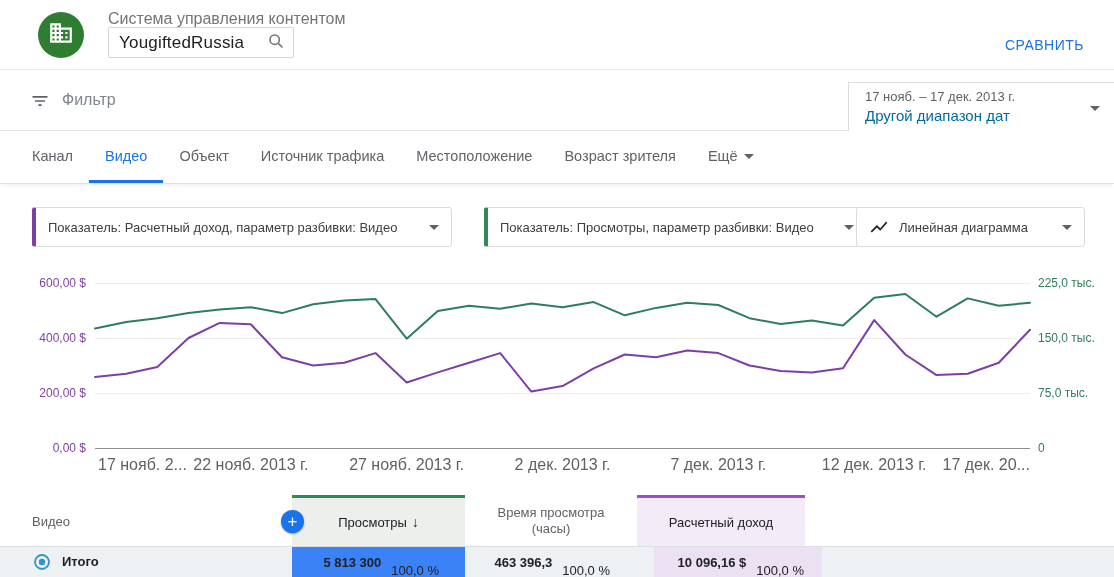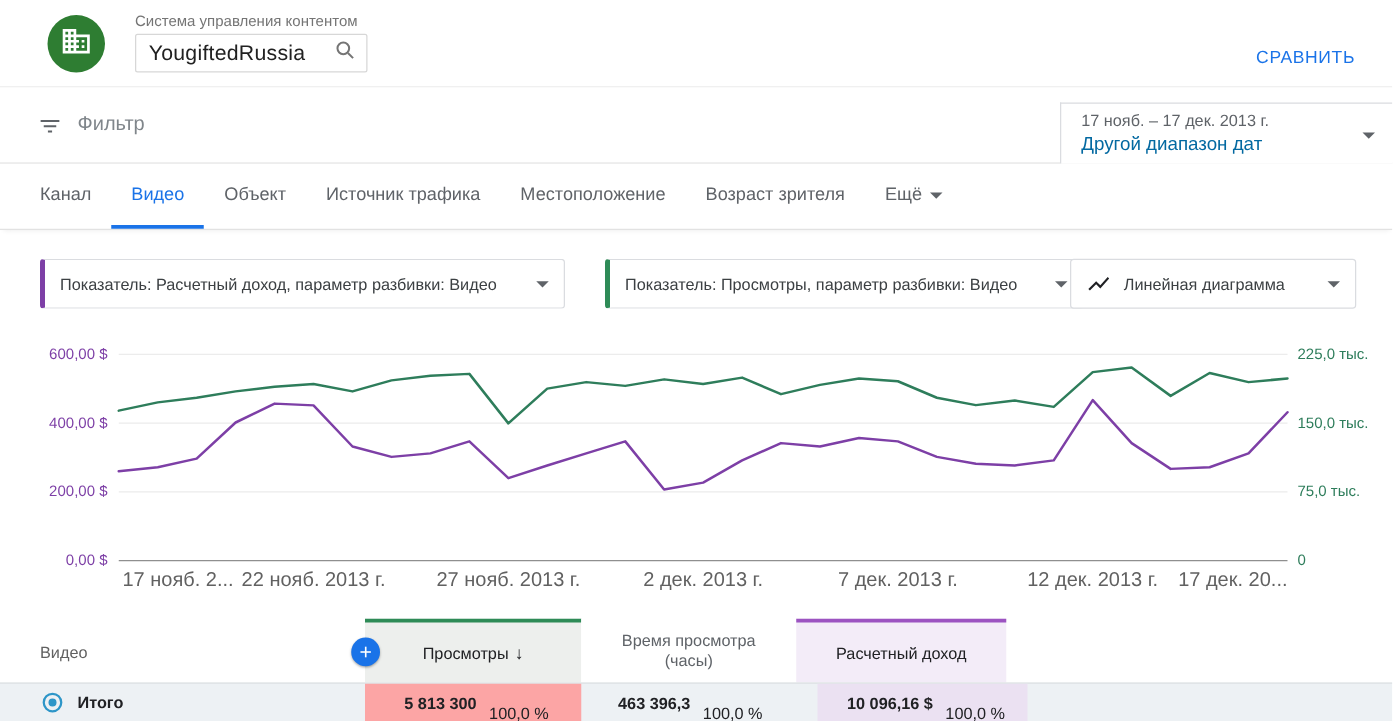--- a/index.html
+++ b/index.html
@@ -3,21 +3,21 @@
 <meta charset="utf-8">
 <title>CMS Analytics</title>
 <style>
   * { margin:0; padding:0; box-sizing:border-box; }
   body { font-family:"Liberation Sans", sans-serif; background:#fff; }
   .page { position:relative; width:1114px; height:577px; background:#fff; overflow:hidden; }
 
   
   .header { position:absolute; top:0; left:0; right:0; height:70px; background:#fff; border-bottom:1px solid #ececec; }
   .logo { position:absolute; left:38px; top:12px; width:46px; height:46px; border-radius:50%; background:#2e7d32; display:flex; align-items:center; justify-content:center; }
-  .app-subtitle { position:absolute; left:108px; top:10px; font-size:12px; color:#757575; }
+  .app-subtitle { position:absolute; left:108px; top:10px; font-size:16px; color:#757575; }
   .account-box { position:absolute; left:108px; top:27px; width:186px; height:31px; border:1px solid #d7d7d7; border-radius:2px; display:flex; align-items:center; padding:0 8px 0 10px; cursor:pointer; background:#fff; }
   .account-name { flex:1; font-size:17px; font-weight:500; color:#212121; letter-spacing:0.2px; white-space:nowrap; overflow:hidden; }
   .compare { position:absolute; right:30px; top:37px; font-size:14px; font-weight:500; color:#1a73e8; letter-spacing:0.5px; cursor:pointer; }
 
   
   .filter-bar { position:absolute; top:70px; left:0; right:0; height:61px; border-bottom:1px solid #e0e0e0; background:#fff; }
   .funnel { position:absolute; left:30px; top:21px; }
   .filter-input { position:absolute; left:62px; top:0; height:60px; width:560px; border:none; outline:none; font-size:16px; color:#3c4043; background:transparent; font-family:"Liberation Sans", sans-serif; }
   .filter-input::placeholder { color:#80868b; }
   .date-box { position:absolute; left:848px; right:0; top:12px; height:49px; border-top:1px solid #dadce0; border-left:1px solid #dadce0; padding:6px 40px 0 16px; cursor:pointer; background:#fff; }
@@ -57,21 +57,21 @@
   .col-views { left:292px; width:173px; background:#edefed; border-top:3px solid #2e8b57; gap:5px; font-weight:500; color:#202124; }
   .col-watch { left:465px; width:172px; background:#fff; flex-direction:column; line-height:16px; color:#5f6368; }
   .col-revenue { left:637px; width:168px; background:#f3ecf8; border-top:3px solid #9c53c1; font-weight:500; color:#202124; }
   .sort-arrow { font-size:14px; font-weight:700; color:#202124; }
   .add-btn { position:absolute; left:281px; top:510px; width:23px; height:23px; border-radius:50%; background:#1a73e8; color:#fff; display:flex; align-items:center; justify-content:center; font-size:17px; line-height:1; cursor:pointer; z-index:5; box-shadow:0 1px 2px rgba(0,0,0,0.35); }
 
   .total-row { position:absolute; top:546px; left:0; right:0; height:31px; background:#edf1f4; border-top:1px solid #dcdfe2; }
   .radio { position:absolute; left:33px; top:6px; }
   .total-label { position:absolute; left:62px; top:0; line-height:30px; font-size:13px; font-weight:700; color:#202124; }
   .cell { position:absolute; top:0; height:30px; display:flex; align-items:center; justify-content:flex-end; gap:10px; font-size:13px; color:#202124; }
-  .cell-views { left:292px; width:173px; background:#fca5a5; padding-right:26px;text-align:right; }
+  .cell-views { left:292px; width:173px; background:#3b82f6; padding-right:26px;text-align:right; }
   .cell-watch { left:465px; width:172px; padding-right:27px; }
   .cell-revenue { left:654px; width:168px; background:#ebe1f2; padding-right:18px; }
   .num { font-weight:700; }
   .pct { font-weight:400;margin-top:16px; }
 </style>
 </head>
 <body>
 
 <div class="page">
 

